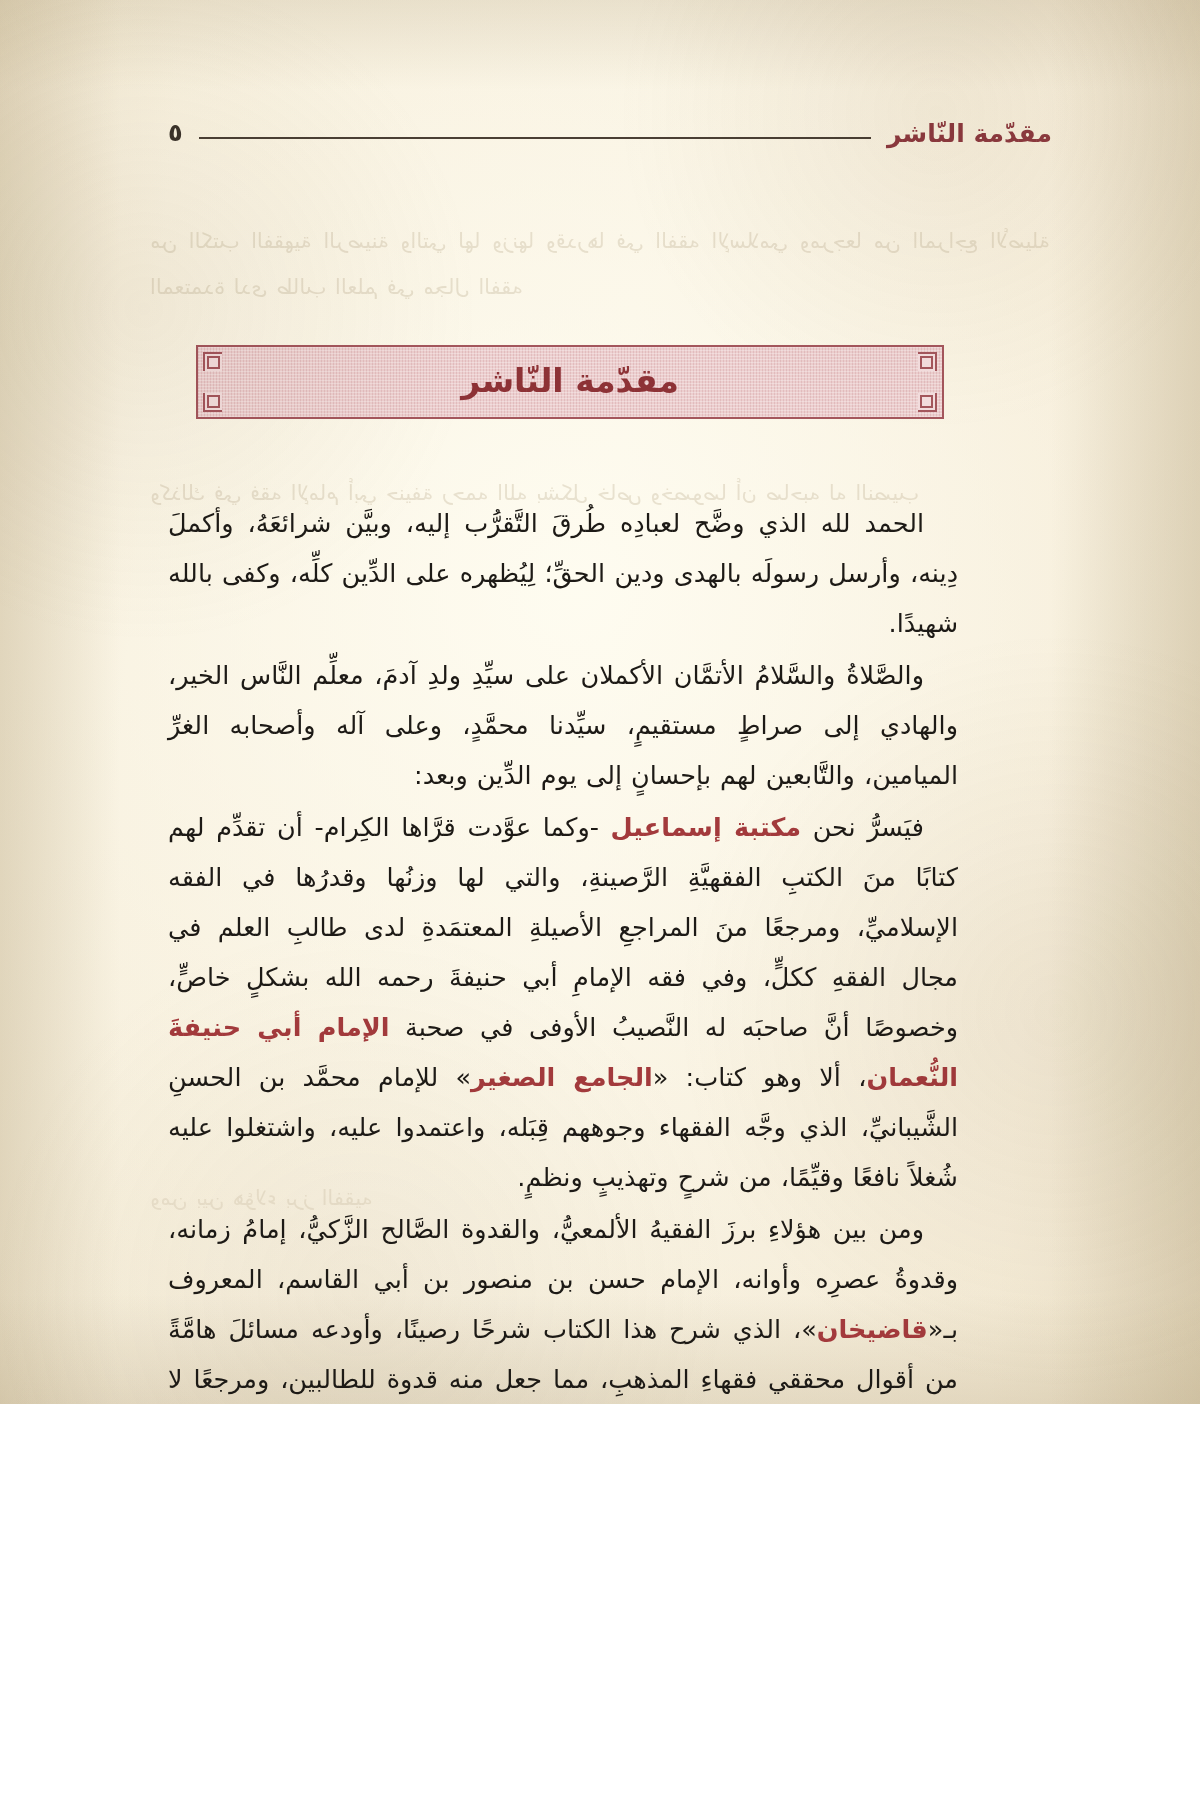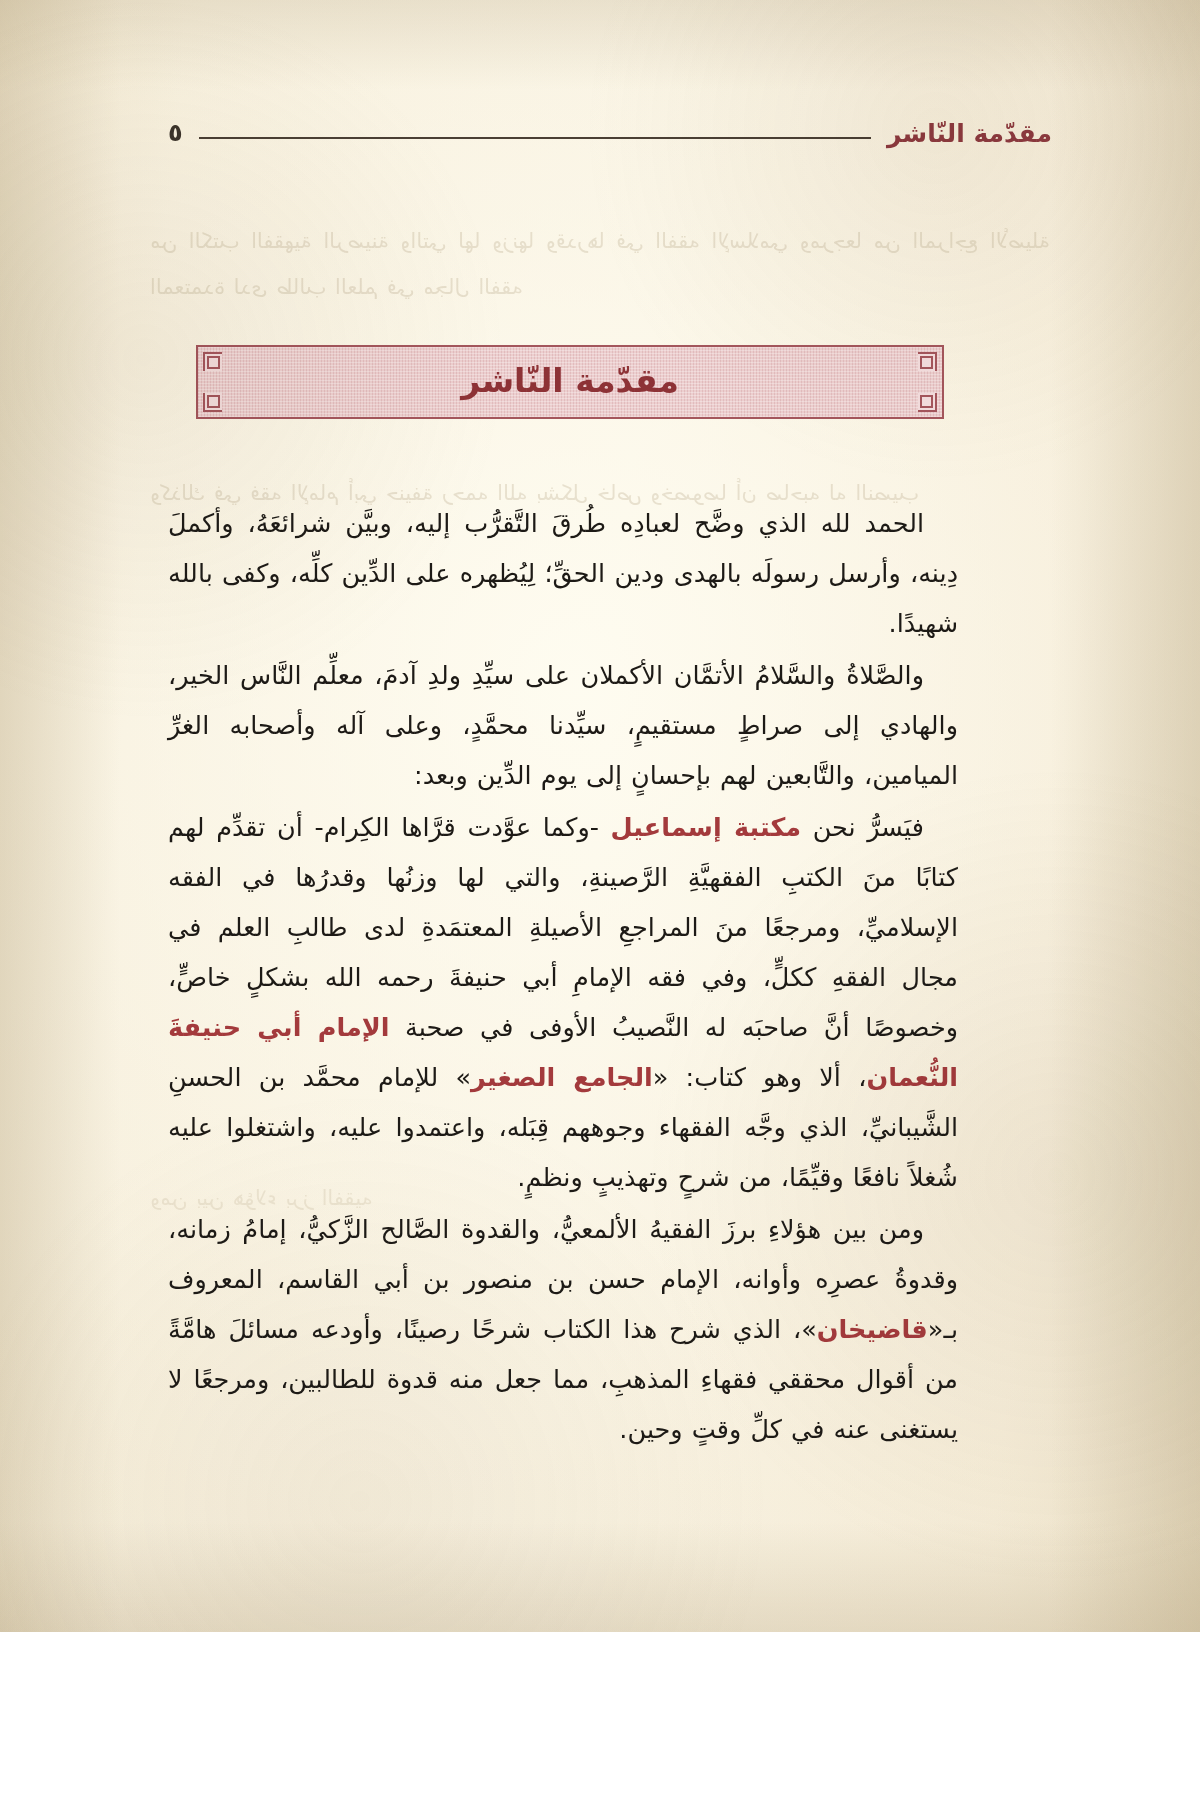--- a/index.html
+++ b/index.html
@@ -4,21 +4,21 @@
 <style>
   html, body {
     margin: 0;
     padding: 0;
     background: #ffffff;
   }
 
   .page {
     position: relative;
     width: 1200px;
-    height: 1632px;
+    height: 1404px;
     margin: 0 auto;
     background: #f6efdd;
     overflow: hidden;
     font-family: "DejaVu Sans", "Liberation Sans", sans-serif;
   }
 
   
   .paper-tint {
     position: absolute;
     inset: 0;

